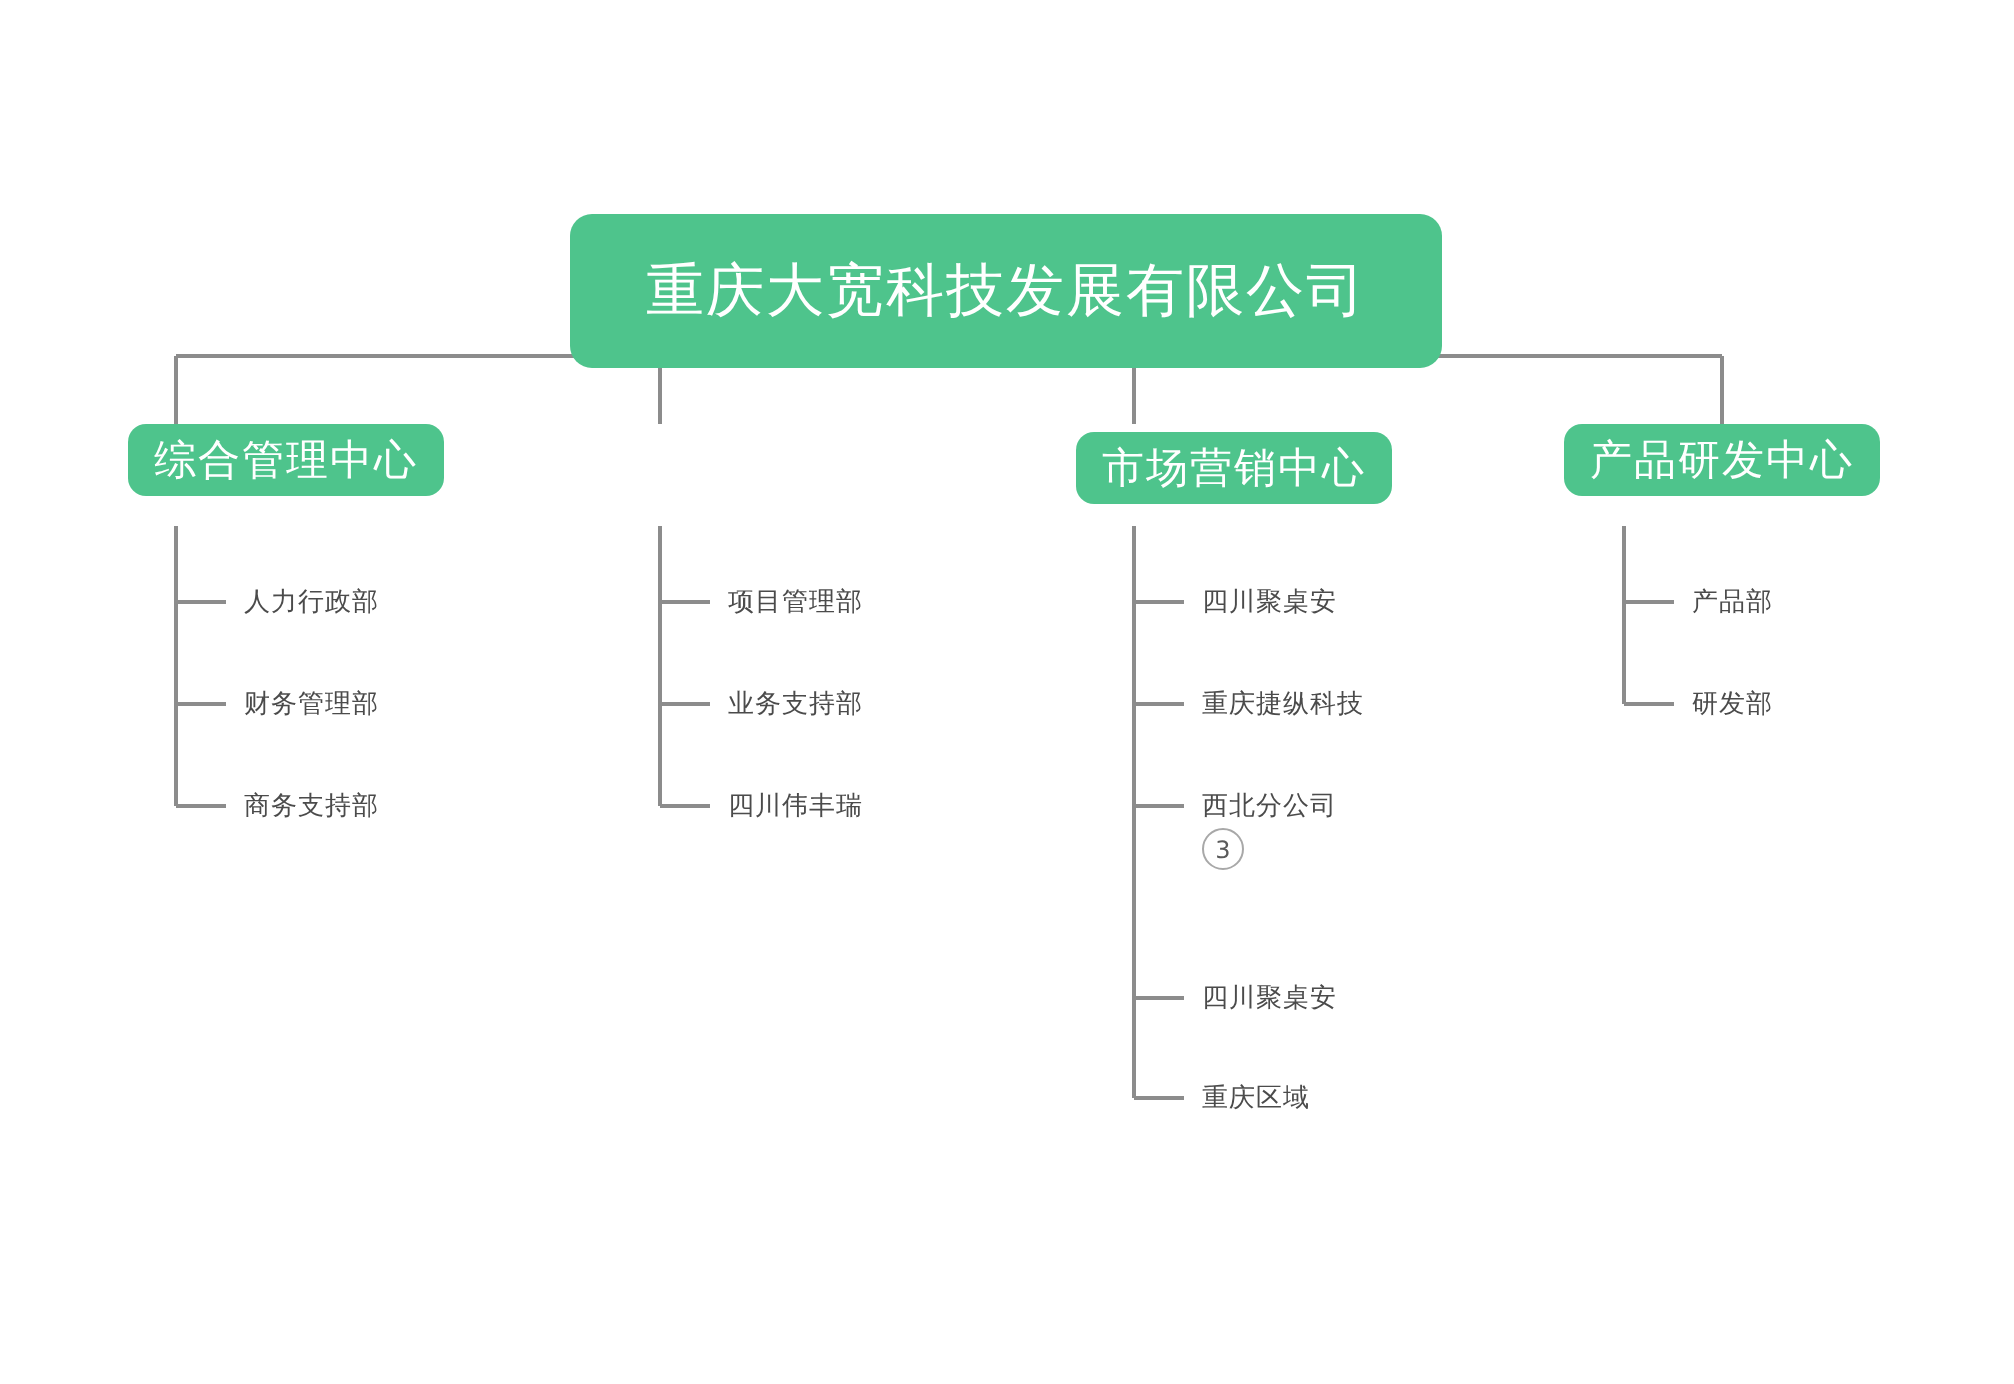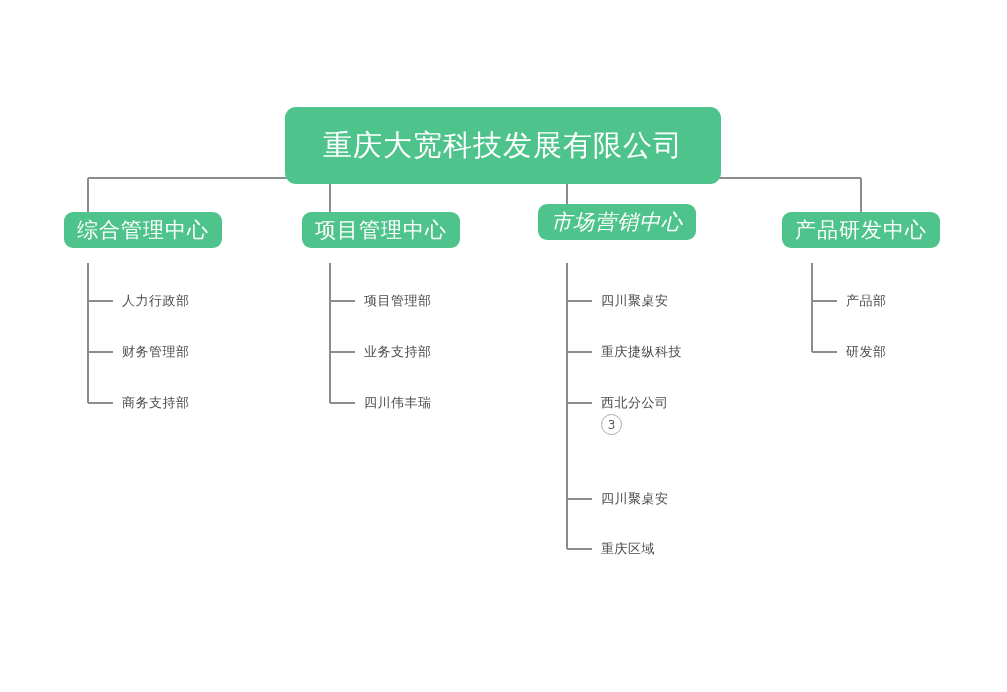--- a/index.html
+++ b/index.html
@@ -56,21 +56,21 @@
     margin-top: 36px;
   }
   .node.center {
     width: 158px;
     height: 36px;
     font-size: 21px;
     text-align: center;
   }
   .node.c0 { left: 64px;  top: 212px; }
   .node.c1 { left: 302px; top: 212px; }
-  .node.c2 { left: 538px; top: 204px; font-style: italic; }
+  .node.c2 { left: 538px; top: 216px; }
   .node.c3 { left: 782px; top: 212px; }
 
   
   .leaf-label {
     position: absolute;
     font-size: 13px;
     color: #4b4b4b;
     white-space: nowrap;
     letter-spacing: 0.5px;
     transform: translateY(-50%);
@@ -129,21 +129,20 @@
 
       <line x1="812" y1="263" x2="812" y2="352"></line>
       <line x1="812" y1="301" x2="837" y2="301"></line>
       <line x1="812" y1="352" x2="837" y2="352"></line>
     </g>
   </svg>
 
   <div class="node root">重庆大宽科技发展有限公司</div>
 
   <div class="node center c0">综合管理中心</div>
-  <div class="node center c1">项目管理中心</div>
   <div class="node center c2">市场营销中心</div>
   <div class="node center c3">产品研发中心</div>
 
   <div class="leaf-label" style="left:122px; top:301px;">人力行政部</div>
   <div class="leaf-label" style="left:122px; top:352px;">财务管理部</div>
   <div class="leaf-label" style="left:122px; top:403px;">商务支持部</div>
 
   <div class="leaf-label" style="left:364px; top:301px;">项目管理部</div>
   <div class="leaf-label" style="left:364px; top:352px;">业务支持部</div>
   <div class="leaf-label" style="left:364px; top:403px;">四川伟丰瑞</div>

